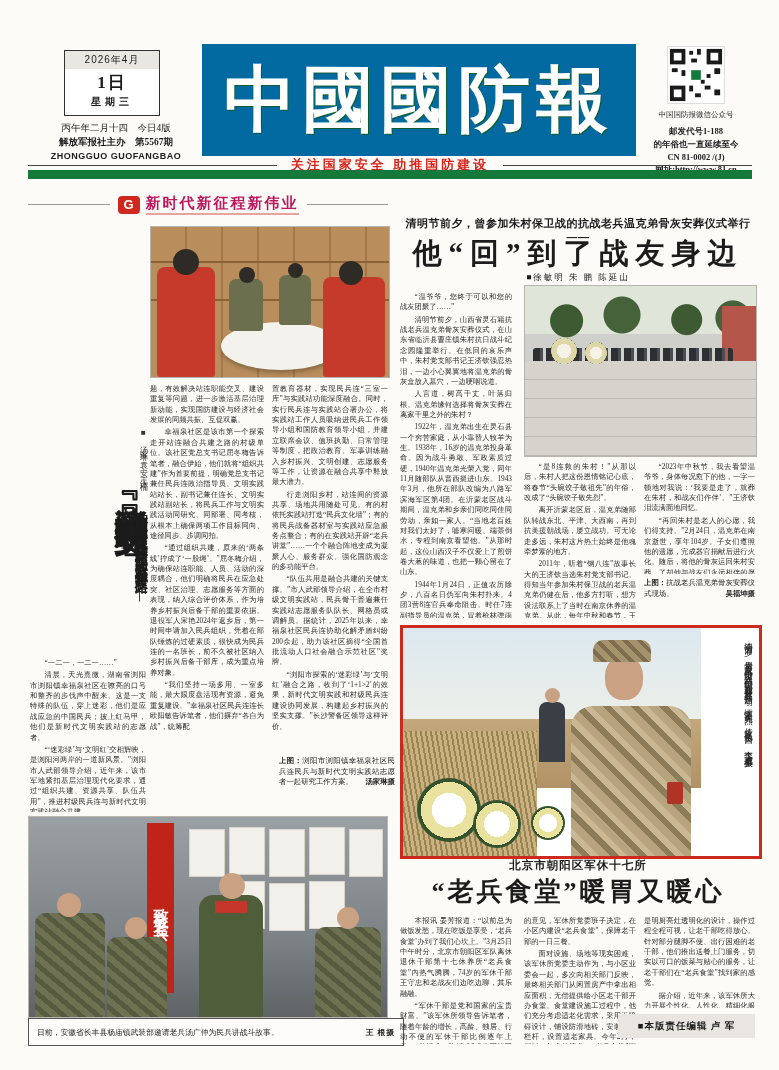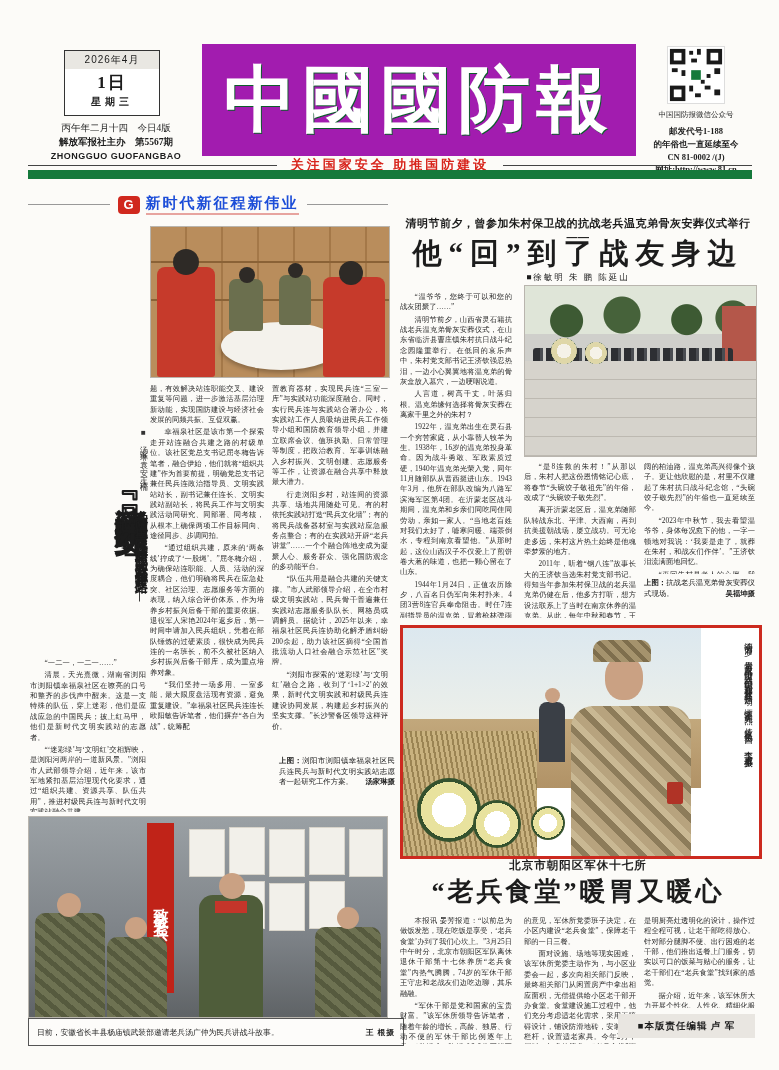--- a/index.html
+++ b/index.html
@@ -7,37 +7,37 @@
         font-family:"Liberation Serif",serif;color:#1c1c1c;overflow:hidden;}
   .abs{position:absolute;}
   
   .datebox{left:64px;top:50px;width:94px;height:64px;border:1.5px solid #333;text-align:center;background:#fff;}
   .datebox .dm{font-size:10px;background:#e9e7e2;padding:2px 0;letter-spacing:1px;font-family:"Liberation Sans",sans-serif;}
   .datebox .dd{font-size:17px;font-weight:bold;padding-top:2px;letter-spacing:2px;}
   .datebox .dw{font-size:10px;letter-spacing:4px;font-weight:bold;padding-top:1px;}
   .hmeta{left:30px;top:122px;width:172px;text-align:center;font-size:9.5px;line-height:1.45;}
   .hmeta .b{font-weight:bold;}
   .hmeta .py{font-weight:bold;letter-spacing:.5px;font-family:"Liberation Sans",sans-serif;font-size:9px;}
-  .mast{left:202px;top:44px;width:434px;height:112px;background:#a21caf;display:flex;align-items:center;justify-content:center;}
+  .mast{left:202px;top:44px;width:434px;height:112px;background:#0369a1;display:flex;align-items:center;justify-content:center;}
   .mast .t{color:#fff;font-size:72px;font-weight:bold;letter-spacing:6px;font-family:"Liberation Serif",serif;
            text-shadow:1px 1px 0 #0e5c2c;}
   .hright{left:638px;top:46px;width:116px;text-align:center;}
   .hright .qrcap{font-size:7.5px;margin-top:2px;}
   .hright .codes{font-size:8.5px;font-weight:bold;line-height:1.5;margin-top:5px;}
   .sloganrow{left:28px;top:156px;width:724px;display:flex;align-items:center;}
   .sloganrow .ln{flex:1;height:1px;background:#444;}
   .sloganrow .sg{color:#d8251c;font-weight:bold;font-size:13px;letter-spacing:3px;padding:0 14px;font-family:"Liberation Sans",sans-serif;}
   .greenbar{left:28px;top:170px;width:724px;height:9px;background:#15793b;}
   
   .badgerow{left:28px;top:194px;width:360px;display:flex;align-items:center;}
   .badgerow .ln{flex:1;height:1px;background:#999;}
   .badge{display:flex;align-items:center;gap:6px;padding:0 8px;}
   .badge .logo{width:22px;height:18px;background:#d0281e;border-radius:4px;color:#fff;font-weight:bold;
                font-size:13px;display:flex;align-items:center;justify-content:center;font-family:"Liberation Sans",sans-serif;}
-  .badge .bt{color:#1d4ed8;font-weight:bold;font-size:15px;letter-spacing:2px;border-bottom:2px solid #e7a49f;
+  .badge .bt{color:#be185d;font-weight:bold;font-size:15px;letter-spacing:2px;border-bottom:2px solid #e7a49f;
              font-family:"Liberation Sans",sans-serif;}
   
   .vhead{left:30px;top:228px;width:118px;height:424px;writing-mode:vertical-rl;display:flex;}
   .vby{font-size:8px;letter-spacing:3px;padding-top:200px;color:#333;margin-left:2px;}
   .vbig{font-size:33px;font-weight:bold;letter-spacing:2px;line-height:1.05;font-family:"Liberation Serif",serif;}
   .vsub{font-size:13px;font-weight:bold;letter-spacing:2.5px;margin-left:6px;line-height:1.1;}
   
   .ncol{position:absolute;overflow:hidden;text-align:justify;font-size:7.3px;line-height:1.42;color:#2a2a2a;}
   .ncol p{margin:0 0 2px 0;}
   .bp{text-indent:2em;}
@@ -258,21 +258,20 @@
     <div class="wreath" style="left:26px;top:52px;width:26px;height:26px;"></div>
     <div class="wreath" style="left:60px;top:56px;width:22px;height:22px;"></div>
   </div>
 
   <div class="ncol" style="left:524px;top:462px;width:112px;height:156px;">
       <p class="bp">“是8连救的朱村！”从那以后，朱村人把这份恩情铭记心底，将春节“头碗饺子敬祖先”的年俗，改成了“头碗饺子敬先烈”。</p>
       <p class="bp">离开沂蒙老区后，温克弟随部队转战东北、平津、大西南，再到抗美援朝战场，屡立战功。可无论走多远，朱村这片热土始终是他魂牵梦萦的地方。</p>
       <p class="bp">2011年，听着“钢八连”故事长大的王济钦当选朱村党支部书记。得知当年参加朱村保卫战的老兵温克弟仍健在后，他多方打听，想方设法联系上了当时在南京休养的温克弟。从此，每年中秋和春节，王济钦都像走亲戚一样，专程到南京看望他。</p>
     </div>
   <div class="ncol" style="left:644px;top:462px;width:111px;height:112px;">
-      <p class="bp noind">阔的柏油路，温克弟高兴得像个孩子。更让他欣慰的是，村里不仅建起了朱村抗日战斗纪念馆，“头碗饺子敬先烈”的年俗也一直延续至今。</p>
       <p class="bp">“2023年中秋节，我去看望温爷爷，身体每况愈下的他，一字一顿地对我说：‘我要是走了，就葬在朱村，和战友们作伴’。”王济钦泪流满面地回忆。</p>
       <p class="bp">“再回朱村是老人的心愿，我们得支持。”2月24日，温克弟在南京逝世，享年104岁。子女们遵照他的遗愿，完成器官捐献后进行火化。随后，将他的骨灰运回朱村安葬，了却他与战友们永远相伴的愿望。</p>
     </div>
   <div class="capp" style="left:644px;top:578px;width:111px;height:40px;">
     <span class="cb">上图：</span><span>抗战老兵温克弟骨灰安葬仪式现场。</span>
     <span class="cr">吴福坤摄</span>
   </div>
 
   <div class="abs redbox">
     <div class="ph3">

